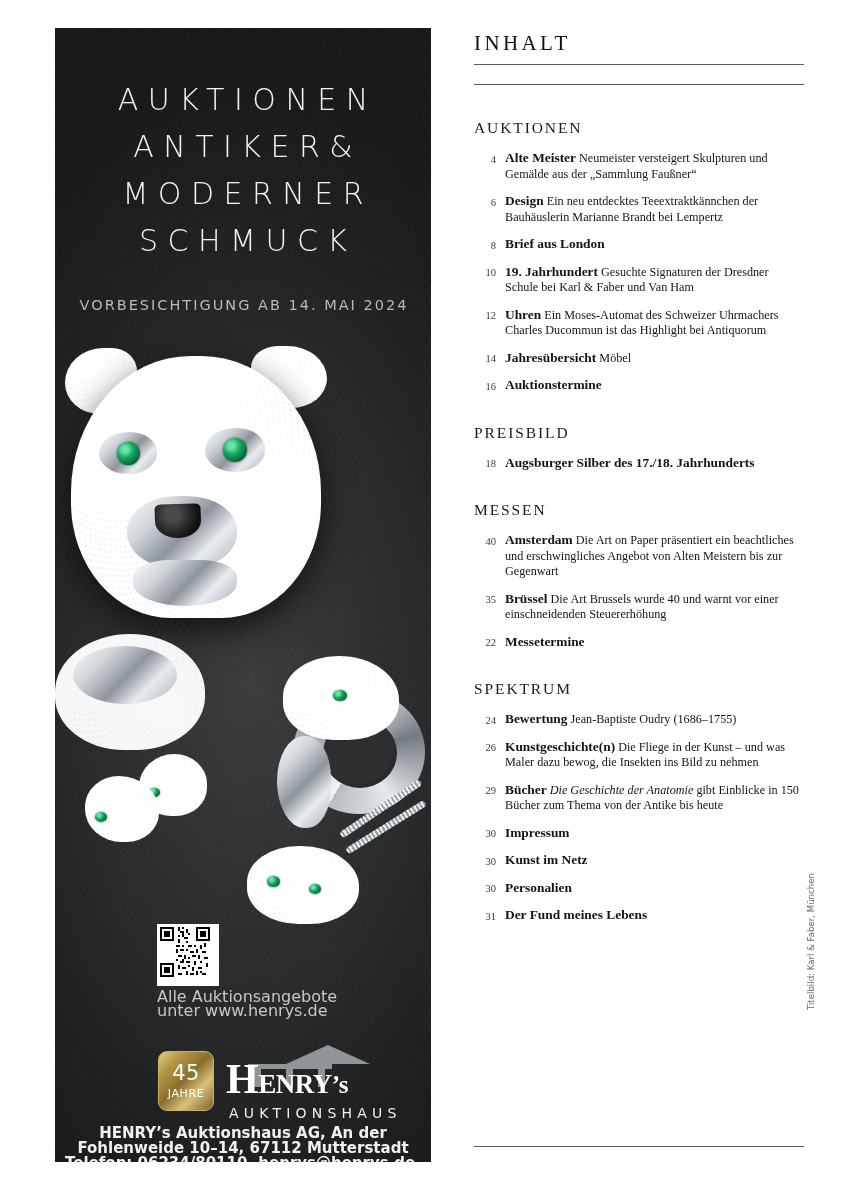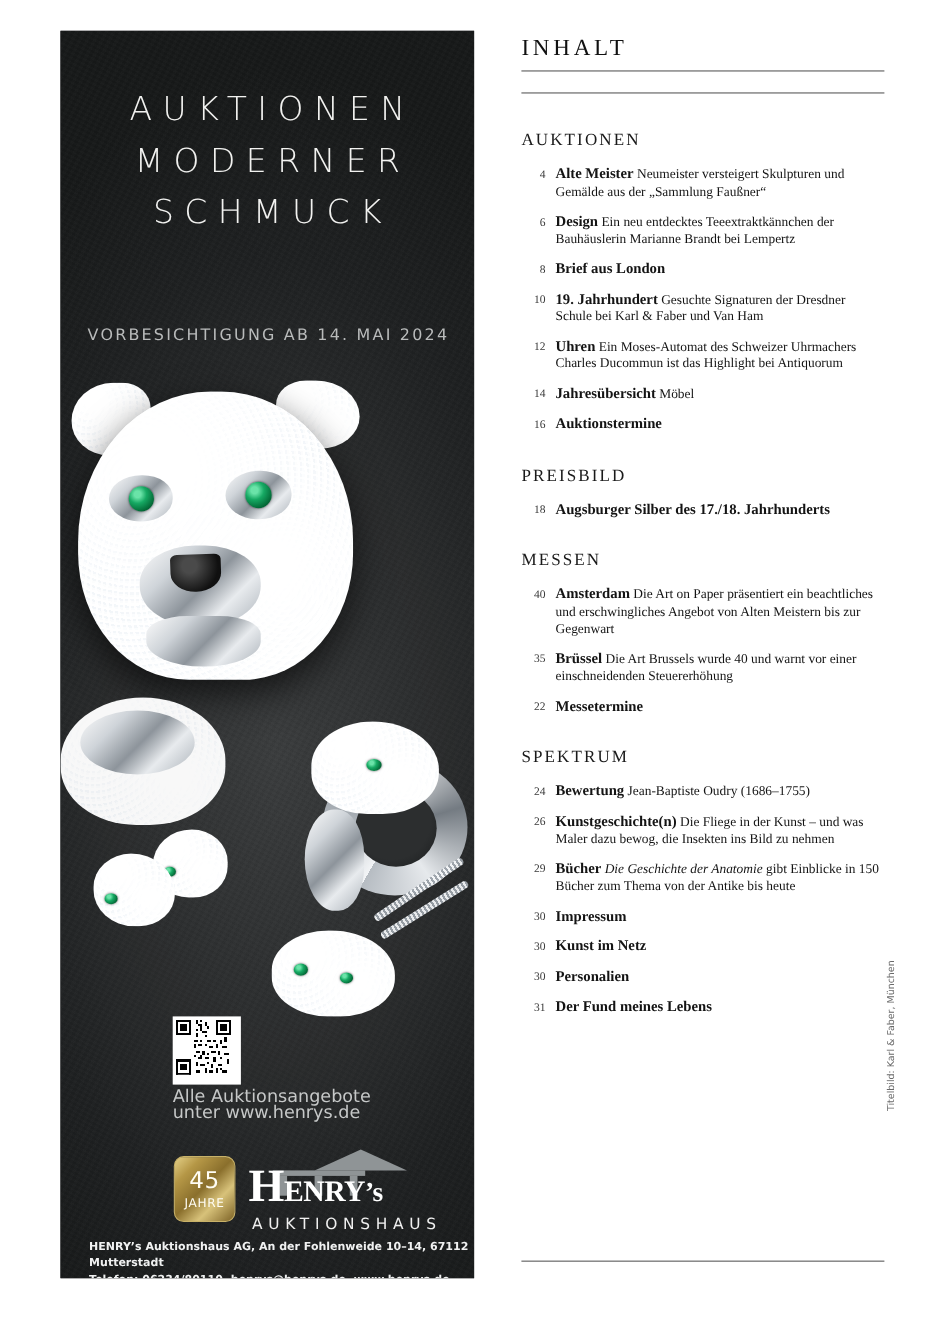--- a/index.html
+++ b/index.html
@@ -216,26 +216,26 @@
     position: absolute; left: 71px; top: 60px;
     font-family: "DejaVu Sans", sans-serif;
     font-size: 14px;
     letter-spacing: 5.2px;
     color: #f0f0f0;
   }
 
   #contact {
     position: absolute;
     left: 0; right: 0; top: 1098px;
+    text-align: center;
     font-family: "DejaVu Sans", sans-serif;
     font-weight: bold;
-    font-size: 10px;
+    font-size: 15px;
     line-height: 15px;
     color: #f0f1f1;
-    padding-left: 26px;
   }
   #contact span { display: block; }
 
   
   #toc {
     position: absolute;
     left: 474px;
     top: 28px;
     width: 330px;
   }
@@ -310,20 +310,21 @@
   }
 </style>
 </head>
 <body>
 
 <div id="poster">
   <div id="poster-noise"></div>
 
   <div class="poster-head">
     <span class="line">AUKTIONEN</span>
+    <span class="line">ANTIKER&amp;</span>
     <span class="line">MODERNER</span>
     <span class="line">SCHMUCK</span>
   </div>
 
   <div class="poster-dates">
     <span class="d2">VORBESICHTIGUNG AB 14. MAI 2024</span>
   </div>
 
   <div id="jewels">
     <div class="gemface pave" id="ear-l"></div>

